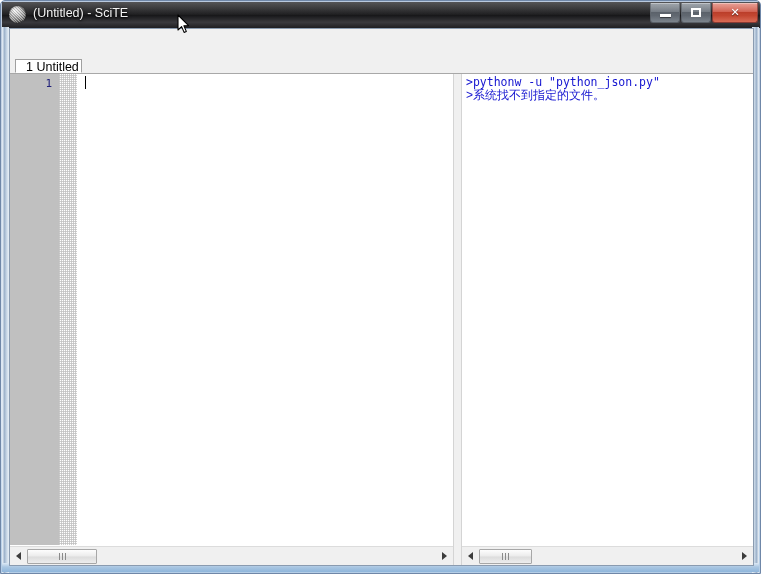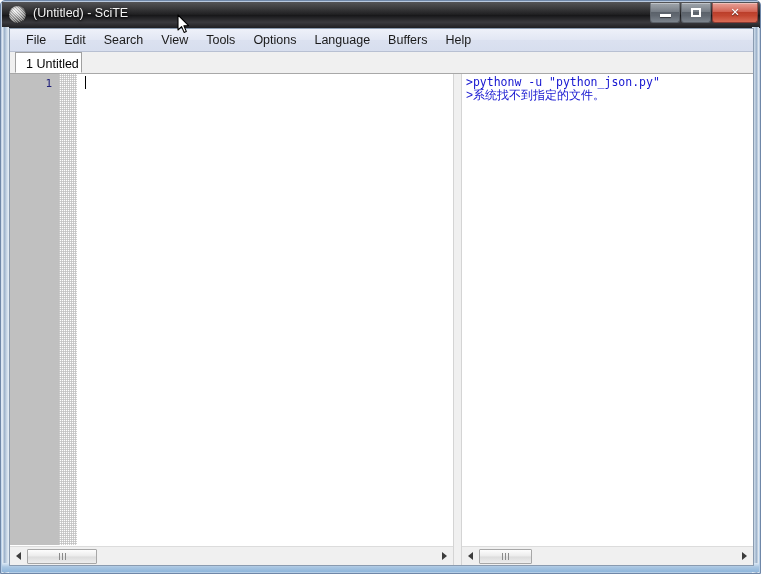--- a/index.html
+++ b/index.html
@@ -159,21 +159,21 @@
     left: 0; top: 23px;
     width: 100%; height: 22px;
     background: #f0f0f0;
     border-bottom: 1px solid #a8a8a8;
     box-sizing: border-box;
     padding-left: 5px;
     display: flex;
     align-items: flex-end;
   }
   .tab {
-    height: 21px;
+    height: 14px;
     box-sizing: border-box;
     background: #ffffff;
     border: 1px solid #a0a0a0;
     border-bottom: 1px solid #ffffff;
     font-size: 12.5px;
     color: #000000;
     padding: 2px 2px 0 10px;
     display: flex;
     align-items: center;
     white-space: nowrap;
@@ -340,31 +340,20 @@
       </div>
     </div>
   </div>
 
   <div class="glass-left"></div>
   <div class="glass-right"></div>
   <div class="glass-bottom"></div>
 
   <div class="client">
 
-    <div class="menubar">
-      <div class="menu-item">File</div>
-      <div class="menu-item">Edit</div>
-      <div class="menu-item">Search</div>
-      <div class="menu-item">View</div>
-      <div class="menu-item">Tools</div>
-      <div class="menu-item">Options</div>
-      <div class="menu-item">Language</div>
-      <div class="menu-item">Buffers</div>
-      <div class="menu-item">Help</div>
-    </div>
 
     <div class="tabbar">
       <div class="tab">1 Untitled</div>
     </div>
 
     <div class="panes">
 
       <div class="edit-pane">
         <div class="linenum-margin">
           <div class="linenum">1</div>

